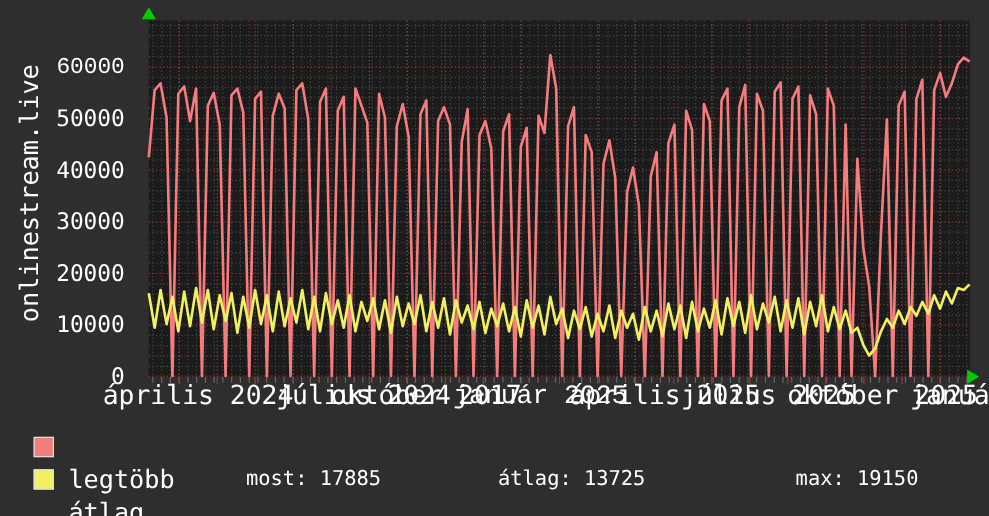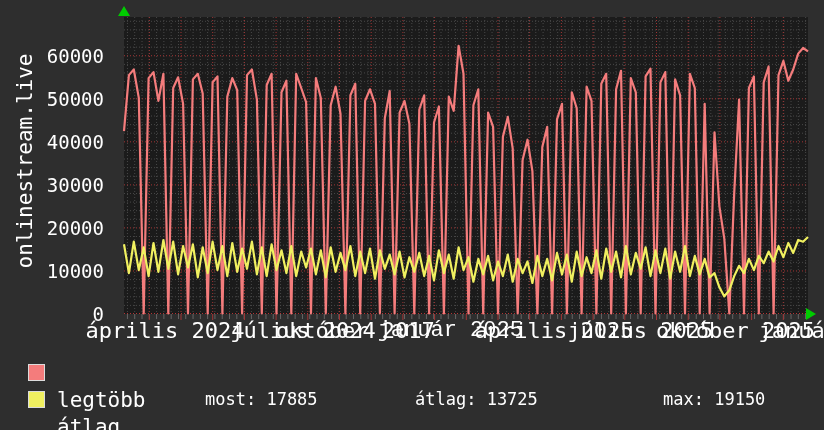--- a/index.html
+++ b/index.html
@@ -323,21 +323,21 @@
   <div class="arrow-up"></div>
   <div class="arrow-right"></div>
 
   <div id="ylabels">
       <div class="ylab" style="left: 34px; top: 303px;">0</div>
       <div class="ylab" style="left: 34px; top: 259.957px;">10000</div>
       <div class="ylab" style="left: 34px; top: 216.913px;">20000</div>
       <div class="ylab" style="left: 34px; top: 173.87px;">30000</div>
       <div class="ylab" style="left: 34px; top: 130.826px;">40000</div>
       <div class="ylab" style="left: 34px; top: 87.7826px;">50000</div>
-      <div class="ylab" style="left: 34px; top: 44.7391px;">60000</div>
+      <div class="ylab" style="left: 34px; top: 44.7391px; font-family: Liberation Mono, monospace;">60000</div>
     </div>
   <div id="xlabels">
       <div class="xlab" style="left: 165.04px;">április 2024</div>
       <div class="xlab" style="left: 257px; margin-left: 46px;">július 2024</div>
       <div class="xlab" style="left: 355.192px;">október 2017</div>
       <div class="xlab" style="left: 450.268px; font-family: Liberation Mono, monospace;">január 2025</div>
       <div class="xlab" style="left: 554px;">április 2025</div>
       <div class="xlab" style="left: 640.42px;">július 2025</div>
       <div class="xlab" style="left: 735.496px;">október 2025</div>
       <div class="xlab" style="left: 831.256px;">január 2026</div>

